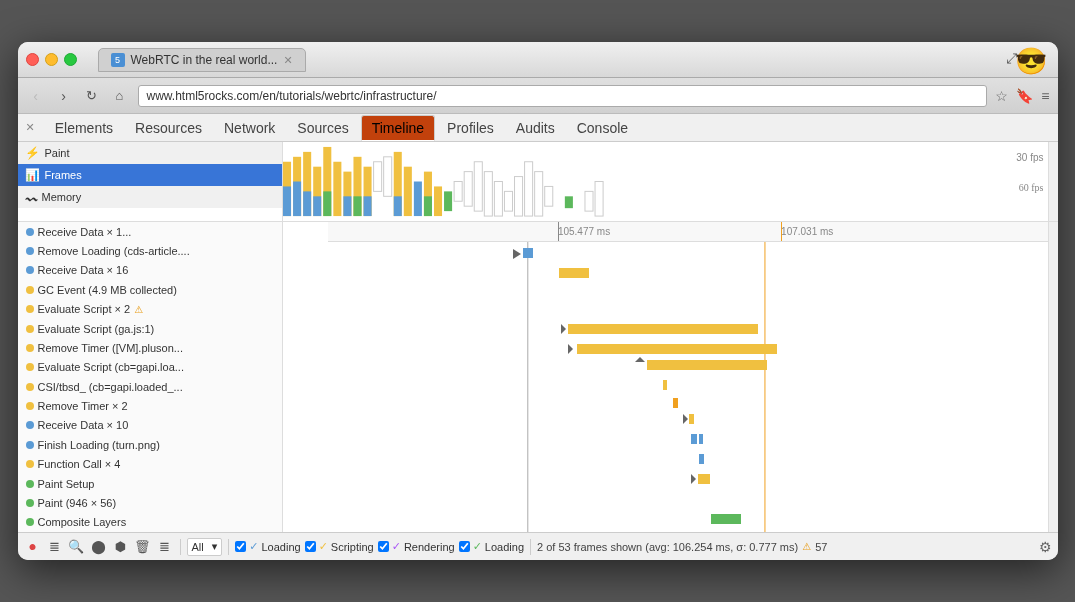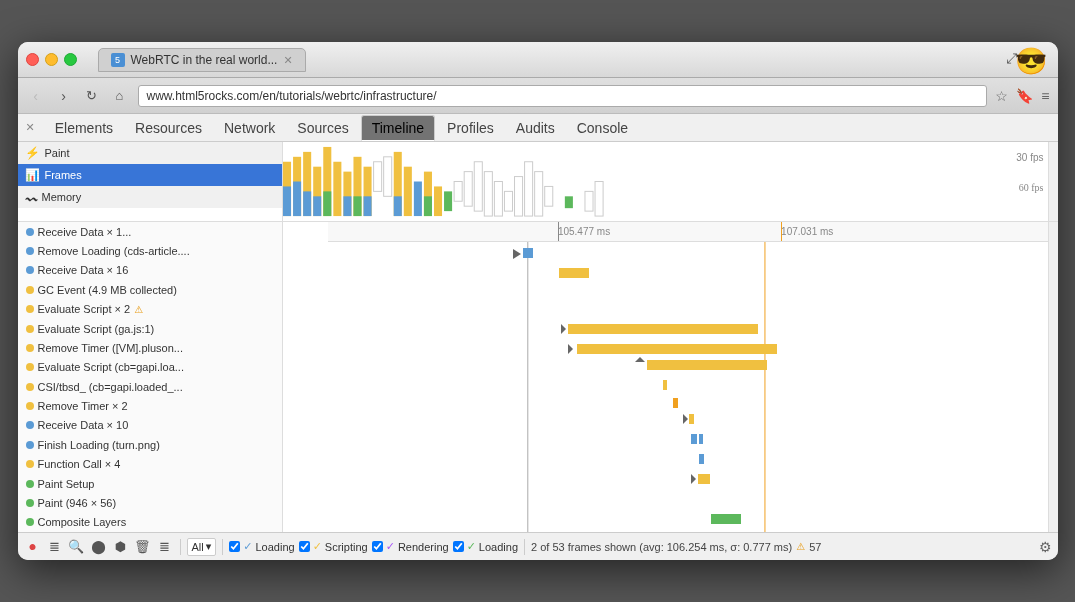--- a/index.html
+++ b/index.html
@@ -143,21 +143,21 @@
       cursor: pointer;
     }
     .devtools-tab {
       padding: 4px 10px;
       font-size: 14px;
       color: #444;
       cursor: pointer;
       border-radius: 3px 3px 0 0;
     }
     .devtools-tab.active {
-      background: #737373;
+      background: #c2410c;
       border: 1px solid #ccc;
       border-bottom: 1px solid white;
       color: #000;
     }
     
     .devtools-main {
       display: flex;
       flex-direction: column;
       background: white;
       height: 390px;
@@ -297,21 +297,21 @@
     }
     .filter-dropdown {
       background: white;
       border: 1px solid #ccc;
       border-radius: 2px;
       height: 18px;
       padding: 0 4px;
       font-size: 11px;
       display: flex;
       align-items: center;
-      gap: 2px;
+      gap: 8px;
       cursor: pointer;
     }
     .checkbox-filter {
       display: flex;
       align-items: center;
       gap: 3px;
       font-size: 11px;
     }
     .checkbox-filter input { width: 11px; height: 11px; }
     .status-text {

